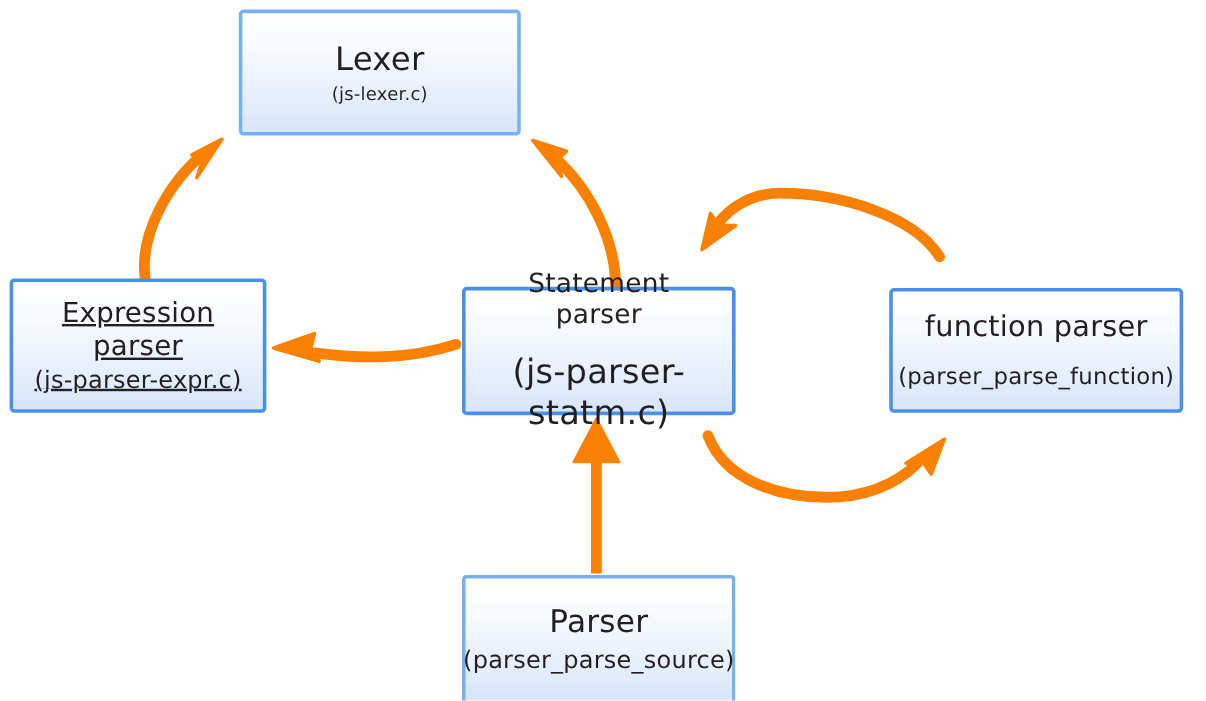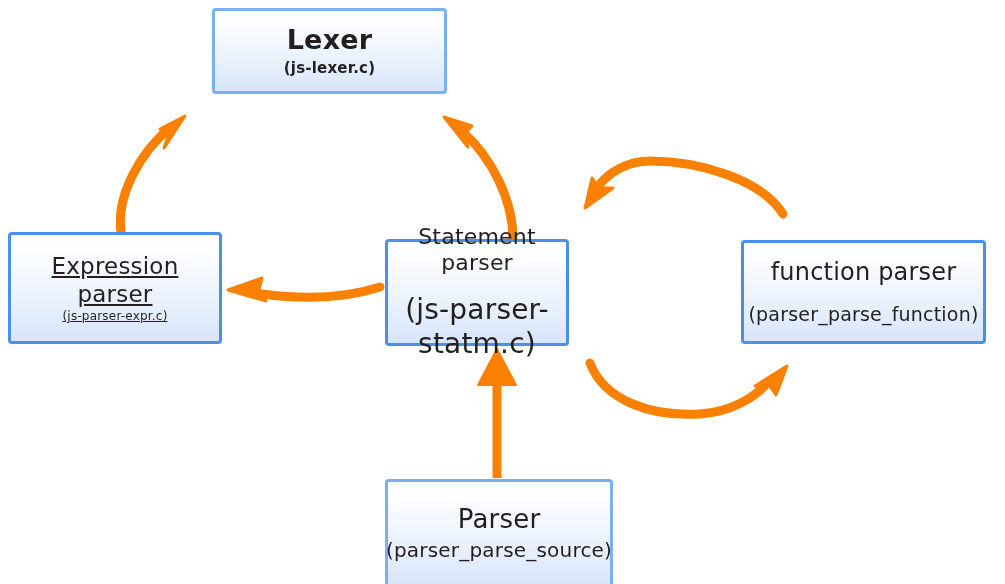--- a/index.html
+++ b/index.html
@@ -42,47 +42,46 @@
   .node .title {
     display: block;
     white-space: pre-line;
   }
   .node .sub {
     display: block;
   }
 
   
   #node-lexer {
-    left: 212px;
+    left: 199px;
     top: 8px;
     width: 235px;
-    height: 86px;
+    height: 105px;
     border: 3px solid #78b0f2;
-    font-weight: bold;
   }
   #node-lexer .title { font-size: 27px; }
   #node-lexer .sub { font-size: 15px; margin-top: 2px; }
 
   
   #node-expression-parser {
     left: 8px;
     top: 232px;
     width: 214px;
     height: 112px;
     border: 3px solid #4a90e8;
     text-decoration: underline;
   }
   #node-expression-parser .title { font-size: 23px; }
-  #node-expression-parser .sub { font-size: 12px; margin-top: 1px; }
+  #node-expression-parser .sub { font-size: 20px; margin-top: 1px; }
 
   
   #node-statement-parser {
     left: 385px;
     top: 239px;
-    width: 184px;
+    width: 228px;
     height: 107px;
     border: 3px solid #4a90e8;
   }
   #node-statement-parser .title { font-size: 22px; }
   #node-statement-parser .sub { font-size: 28px; margin-top: 16px; }
 
   
   #node-function-parser {
     left: 741px;
     top: 240px;

